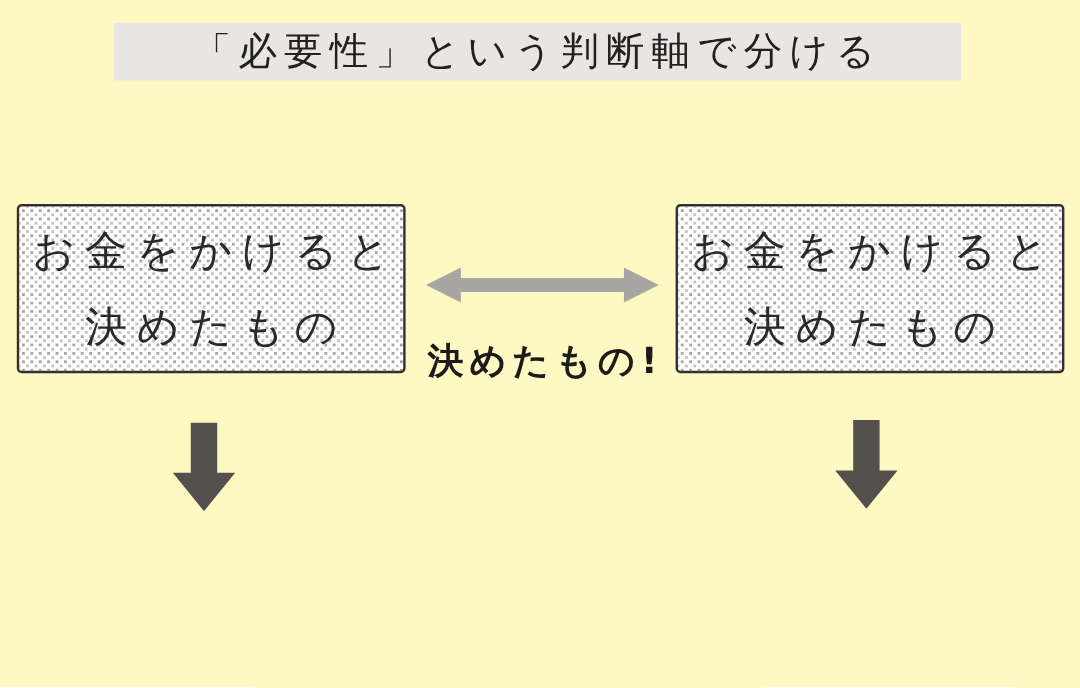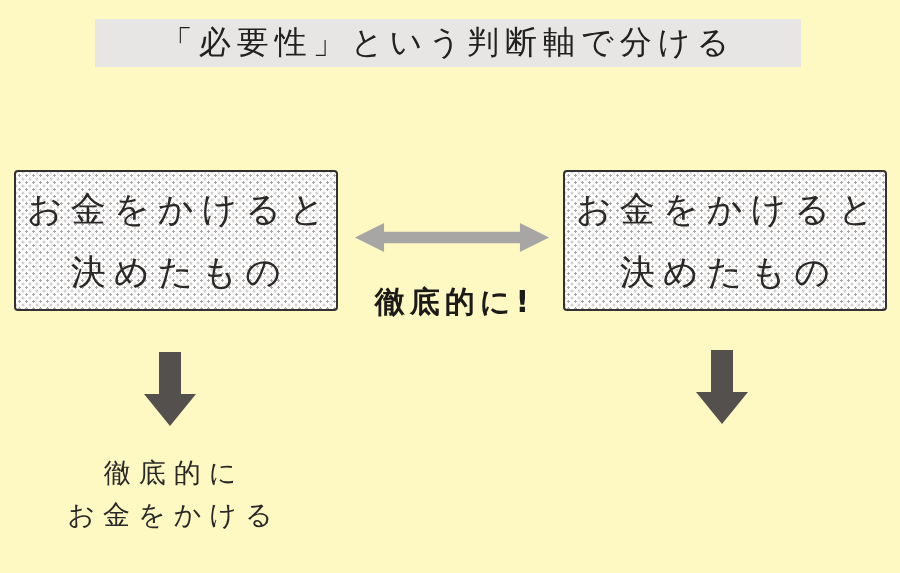--- a/index.html
+++ b/index.html
@@ -127,30 +127,26 @@
   <div class="category-box right">
     <span class="line">お金をかけると</span>
     <span class="line">決めたもの</span>
   </div>
 
   <svg class="double-arrow" viewBox="0 0 200 34" aria-hidden="true">
     <polygon points="0,17 30,2 30,11 170,11 170,2 200,17 170,32 170,23 30,23 30,32" fill="#a8a6a4"></polygon>
   </svg>
 
   <div class="center-label">
-    <span class="line">徹底的に!</span>
+    <span class="line">決めたもの!</span>
   </div>
 
   <svg class="down-arrow left" viewBox="0 0 52 74" aria-hidden="true">
     <polygon points="15,0 37,0 37,42 52,42 26,74 0,42 15,42" fill="#53504e"></polygon>
   </svg>
 
   <svg class="down-arrow right" viewBox="0 0 52 74" aria-hidden="true">
     <polygon points="15,0 37,0 37,42 52,42 26,74 0,42 15,42" fill="#53504e"></polygon>
   </svg>
 
-  <div class="result-label left">
-    <span class="line">徹底的に</span>
-    <span class="line">お金をかける</span>
-  </div>
 
 
 </div>
 
 </body></html>

